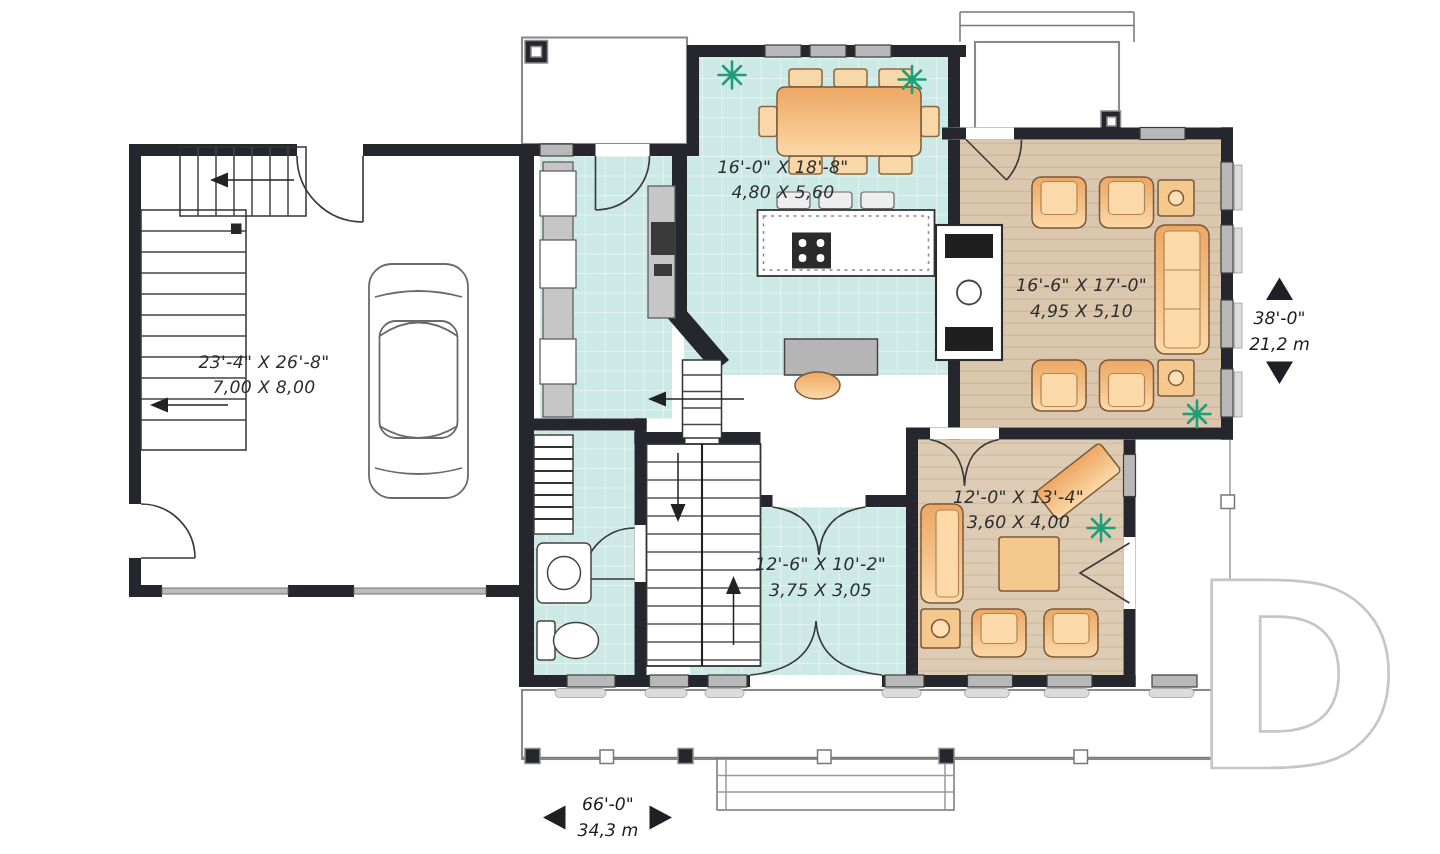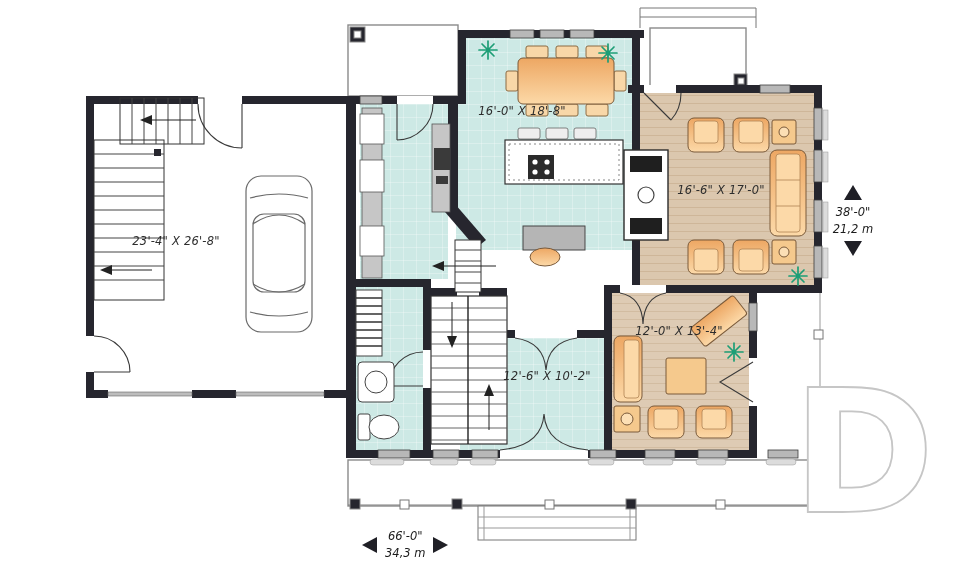--- a/index.html
+++ b/index.html
@@ -326,36 +326,41 @@
     <use href="#plantdef" x="608" y="53"></use>
     <use href="#plantdef" x="798" y="276"></use>
     <use href="#plantdef" x="734" y="352"></use>
   </g>
 
   <text x="792" y="512" font-family="DejaVu Sans, sans-serif" font-size="172" font-weight="bold" fill="#ffffff" stroke="#c6c6c6" stroke-width="1.8">D</text>
 </svg>
 
   <div class="room-label" style="left:96px;top:233px;width:160px;">
     <span>23'-4" X 26'-8"</span>
+    <span>7,00 X 8,00</span>
   </div>
 
   <div class="room-label" style="left:442px;top:103px;width:160px;">
     <span>16'-0" X 18'-8"</span>
+    <span>4,80 X 5,60</span>
   </div>
 
   <div class="room-label" style="left:641px;top:182px;width:160px;">
     <span>16'-6" X 17'-0"</span>
+    <span>4,95 X 5,10</span>
   </div>
 
   <div class="room-label" style="left:599px;top:323px;width:160px;">
     <span>12'-0" X 13'-4"</span>
+    <span>3,60 X 4,00</span>
   </div>
 
   <div class="room-label" style="left:467px;top:368px;width:160px;">
     <span>12'-6" X 10'-2"</span>
+    <span>3,75 X 3,05</span>
   </div>
 
   <div class="dim dim-v" style="left:824px;top:185px;width:58px;">
     <div class="tri tri-up"></div>
     <div class="dim-text">
       <span>38'-0"</span><br>
       <span>21,2 m</span>
     </div>
     <div class="tri tri-down"></div>
   </div>

